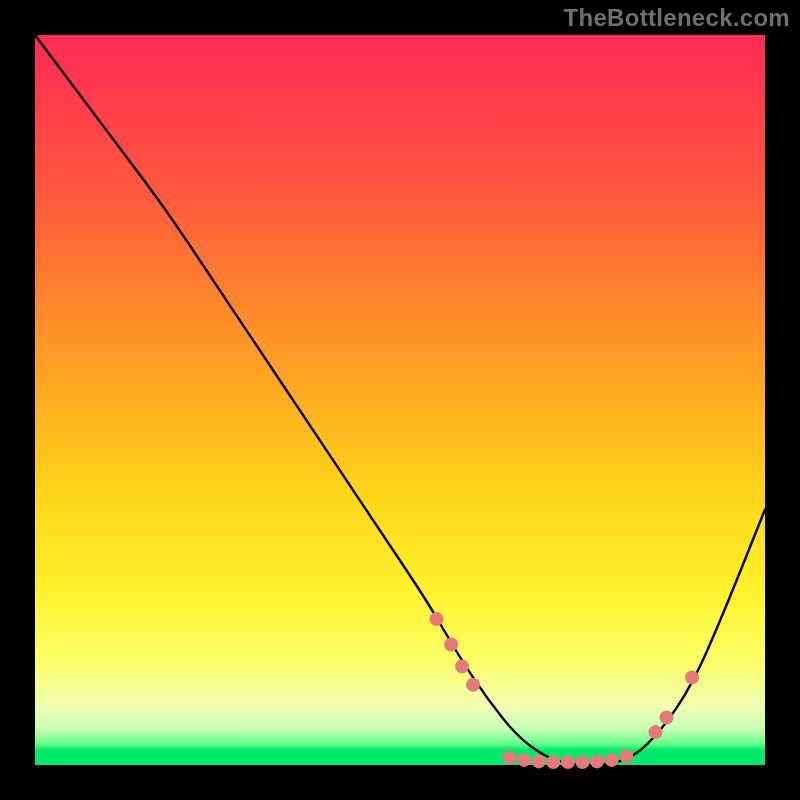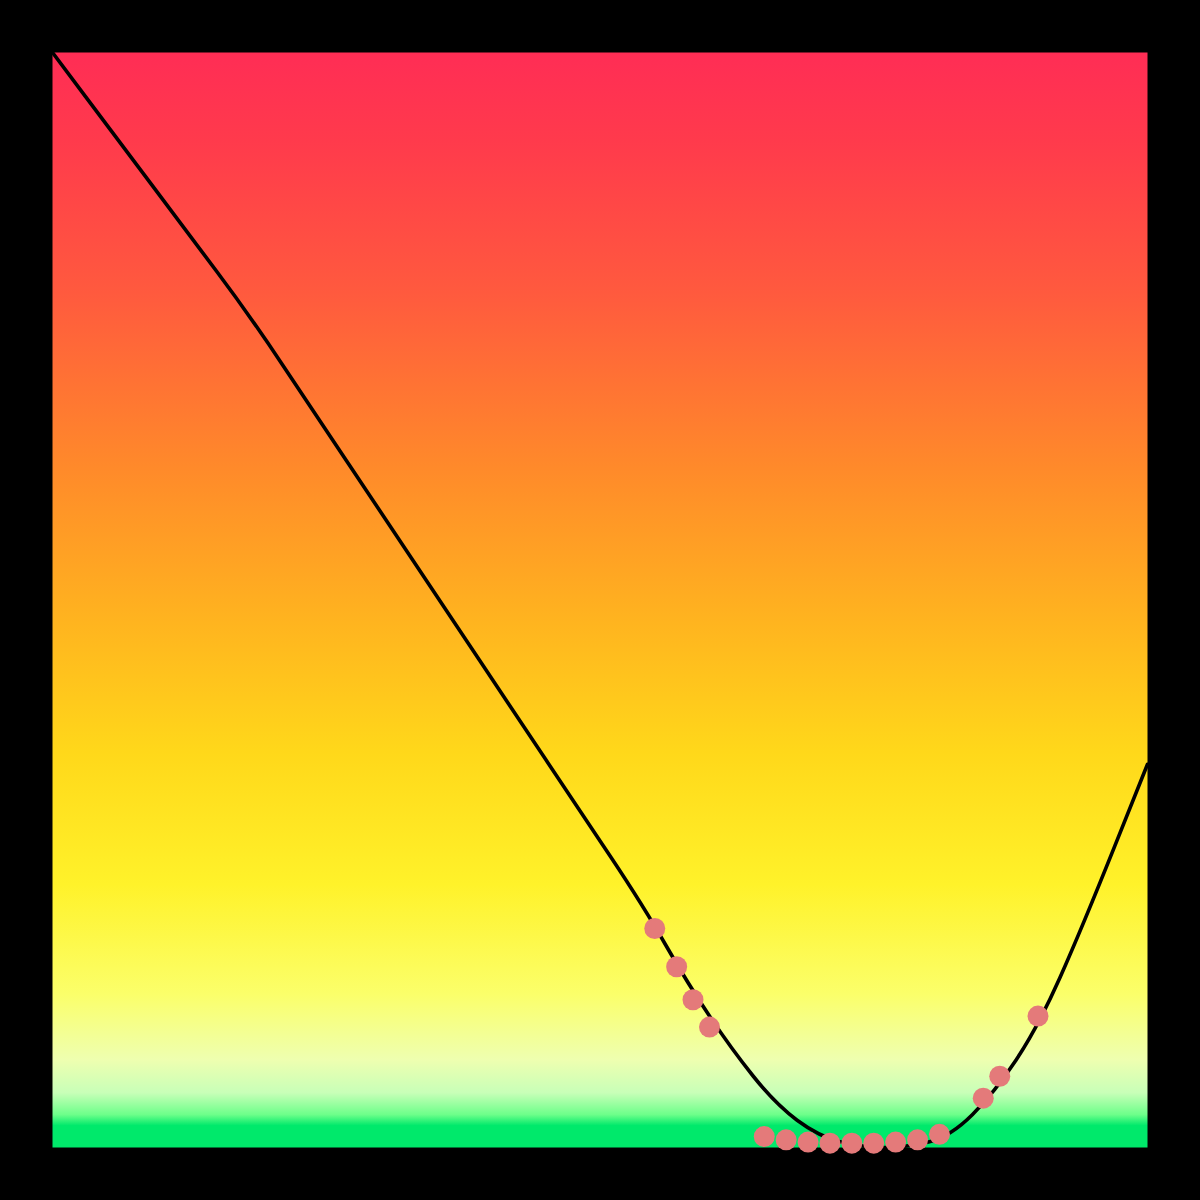--- a/index.html
+++ b/index.html
@@ -75,20 +75,21 @@
   .dot {
     fill: #e47a7a;
     stroke: none;
   }
 </style>
 </head>
 <body>
 
 <div class="frame">
 
+  <div class="watermark">TheBottleneck.com</div>
 
   <div class="plot-area">
     <div class="gradient"></div>
 
     <svg class="curve" viewBox="0 0 730 730" preserveAspectRatio="none">
       <path class="curve-path" d="M 0.0 0.0 Q 0.0 0.0 21.9 29.2 Q 43.8 58.4 65.7 87.6 Q 87.6 116.8 109.5 146.0 Q 131.4 175.2 153.3 208.1 Q 175.2 240.9 197.1 273.8 Q 219.0 306.6 240.9 339.5 Q 262.8 372.3 284.7 405.1 Q 306.6 438.0 328.5 470.9 Q 350.4 503.7 372.3 536.5 Q 394.2 569.4 408.8 595.0 Q 423.4 620.5 438.0 642.4 Q 452.6 664.3 467.2 682.5 Q 481.8 700.8 496.4 711.8 Q 511.0 722.7 525.6 726.4 Q 540.2 730.0 554.8 730.0 Q 569.4 730.0 584.0 726.4 Q 598.6 722.7 613.2 708.1 Q 627.8 693.5 642.4 671.6 Q 657.0 649.7 671.6 616.9 Q 686.2 584.0 708.1 529.3 T 730.0 474.5"></path>
       <g>
           <circle class="dot" cx="401.5" cy="584.0" r="7"></circle>
           <circle class="dot" cx="416.1" cy="609.5" r="7"></circle>
           <circle class="dot" cx="427.0" cy="631.5" r="7"></circle>

